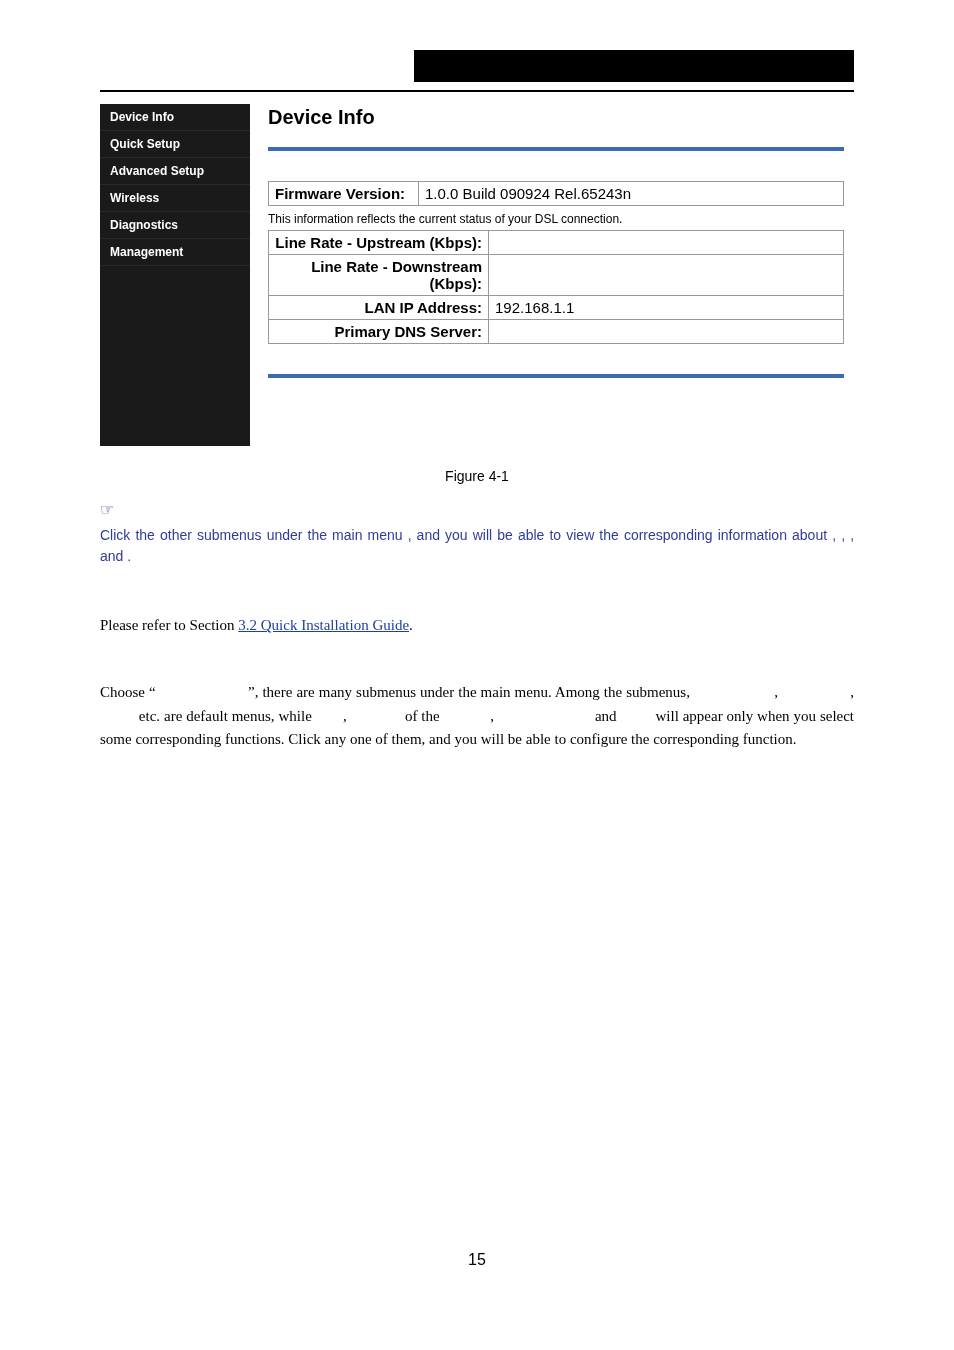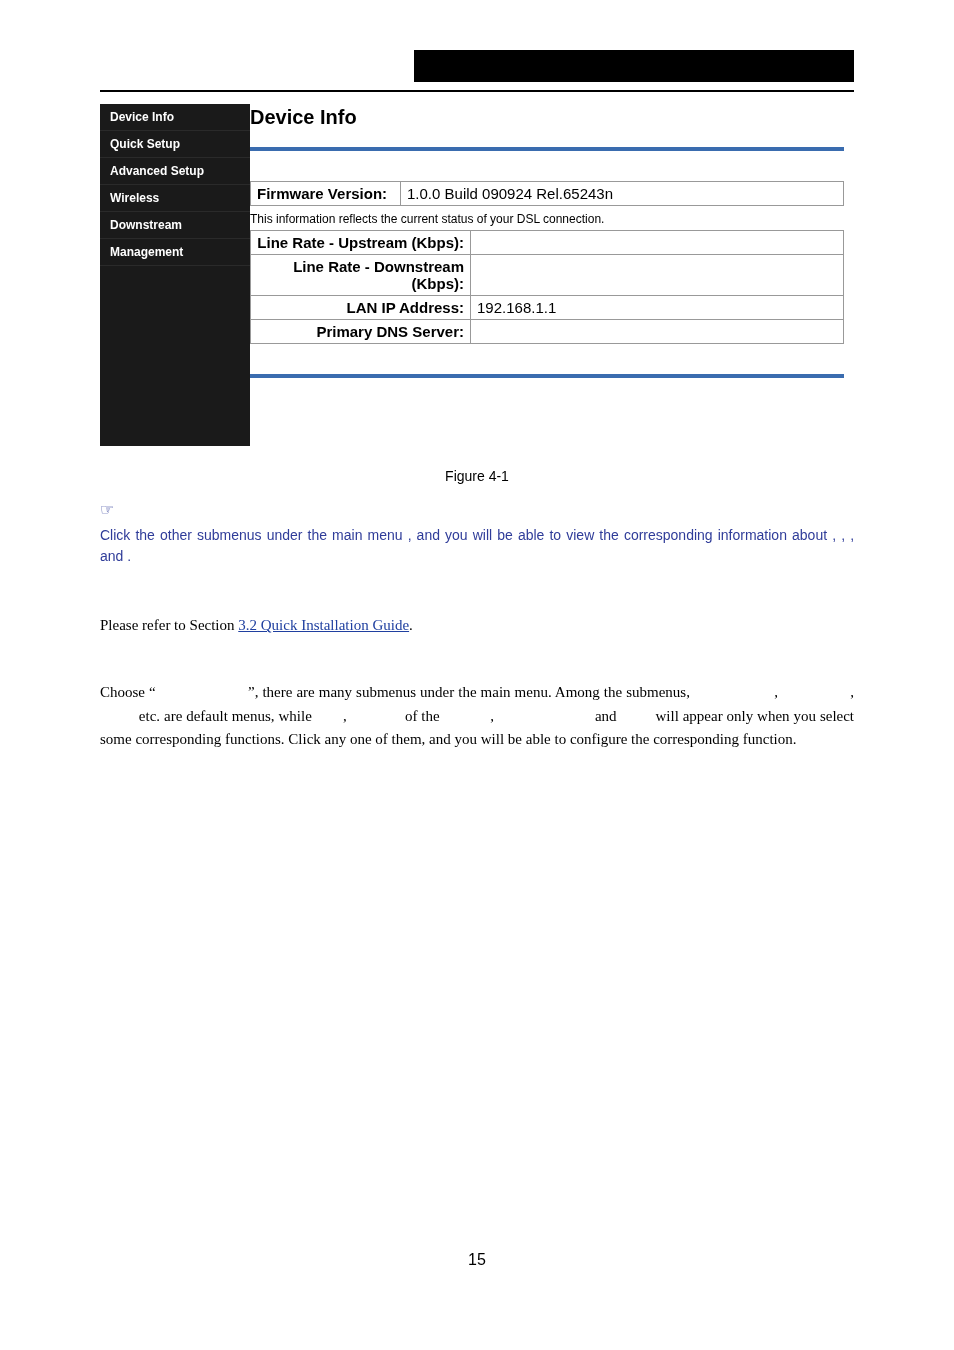--- a/index.html
+++ b/index.html
@@ -12,20 +12,21 @@
     background: #000;
   }
   .header-rule {
     margin-top: 40px;
     border: none;
     border-top: 2px solid #000;
     margin-bottom: 12px;
   }
   .screenshot {
     display: flex;
+    gap: 18px;
     align-items: flex-start;
     justify-content: flex-end;
   }
   .sidebar {
     width: 150px;
     background: #1a1a1a;
     padding-bottom: 180px;
   }
   .sidebar .item {
     color: #fff;
@@ -91,21 +92,21 @@
   <div class="header-black"></div>
   <hr class="header-rule">
 
   <div class="screenshot">
 
     <div class="sidebar">
       <div class="item">Device Info</div>
       <div class="item">Quick Setup</div>
       <div class="item">Advanced Setup</div>
       <div class="item">Wireless</div>
-      <div class="item">Downstream</div>
+      <div class="item">Diagnostics</div>
       <div class="item">Management</div>
     </div>
 
     <div class="main">
       <div class="title">Device Info</div>
       <div class="blue-bar"></div>
 
       <table class="tbl">
         <tbody>
             <tr>

